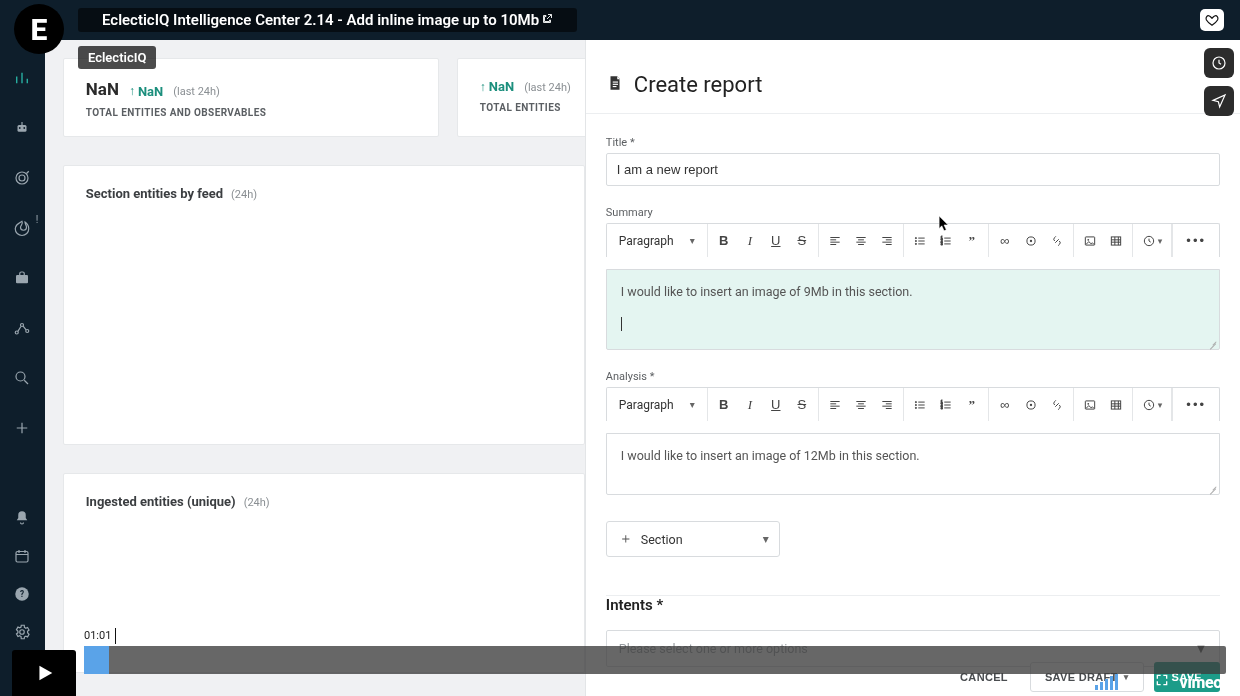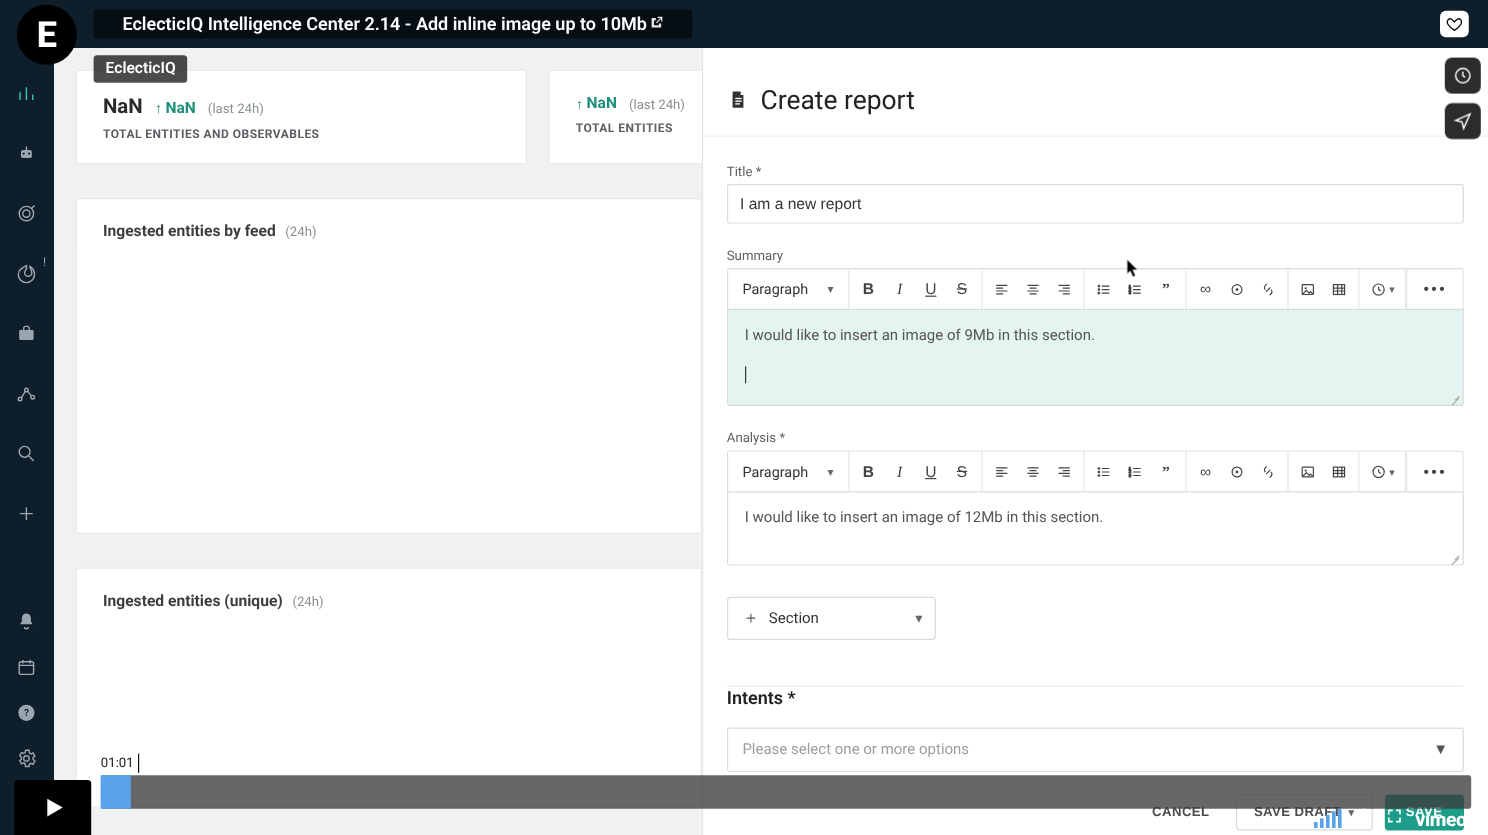--- a/index.html
+++ b/index.html
@@ -66,21 +66,21 @@
   .section-gap { height: 20px; }
 
   .toolbar { display:flex; border:1px solid #d8dbde; border-bottom:none; border-radius:2px 2px 0 0; background:#fff; height:34px; align-items:stretch; }
   .tb-group { display:flex; align-items:center; border-right:1px solid #e4e6e8; padding: 0 4px; gap: 2px; }
   .tb-group:last-child { border-right:none; }
   .tb-btn, .tb-select { height: 32px; min-width: 24px; padding: 0 5px; display:flex; align-items:center; justify-content:center; color:#444; font-size:12px; cursor:pointer; background:transparent; border:none; }
   .tb-select { width: 92px; justify-content:space-between; font-size:12px; color:#333; padding:0 8px; }
   .tb-btn svg { width:14px; height:14px; stroke:#444; fill:none; stroke-width:1.7; }
   .tb-btn .glyph { font-size: 13px; line-height:1; }
   .tb-more { margin-left:auto; border-left:1px solid #e4e6e8; border-right:none; padding:0 8px;}
-  .editor { border:1px solid #d8dbde; border-radius:0 0 2px 2px; padding: 14px 14px 18px; font-size:12.5px; color:#555; min-height: 62px; position:relative; resize: vertical; background:#fff;}
+  .editor { border:1px solid #d8dbde; border-radius:0 0 2px 2px; padding: 14px 14px 18px; font-size:12.5px; color:#555; min-height: 62px; position:relative; resize: vertical; background:#fff;margin-top:12px;}
   .editor.summary { background:#e4f5f1; min-height:70px; }
   .editor.summary .cursor { display:block; margin-top:18px; width:1px; height:14px; border-left:1px solid #333; }
   .editor .resize-handle { position:absolute; right:2px; bottom:2px; width:10px; height:10px; }
   .editor .resize-handle::before, .editor .resize-handle::after { content:""; position:absolute; right:0; bottom:0; width:8px; height:0; border-top:1px solid #aaa; transform: rotate(-45deg); }
   .editor .resize-handle::after { width:5px; bottom:3px; right:0; }
 
   .add-section { display:inline-flex; align-items:center; gap:8px; border:1px solid #d8dbde; border-radius:3px; padding: 8px 12px; width: 174px; justify-content:flex-start; font-size:12.5px; color:#333; background:#fff; cursor:pointer; position:relative;}
   .add-section .chev { position:absolute; right:10px; top:50%; transform:translateY(-50%); color:#666; font-size:12px; }
 
   .intents-h { font-size:15px; font-weight:600; color:#222; margin-top:38px; border-top:1px solid #eceef0; }
@@ -258,21 +258,21 @@
                     <span>NaN</span>
                   </span>
                 <span class="stat-period">(last 24h)</span>
               </div>
               <div class="stat-label">TOTAL ENTITIES</div>
             </div>
           </div>
 
           <div class="panel">
             <div class="panel-title">
-              <span>Ingested entities by feed</span>
+              <span>Section entities by feed</span>
               <span class="sub">(24h)</span>
             </div>
           </div>
 
           <div class="panel big2">
             <div class="panel-title">
               <span>Ingested entities (unique)</span>
               <span class="sub">(24h)</span>
             </div>
           </div>

